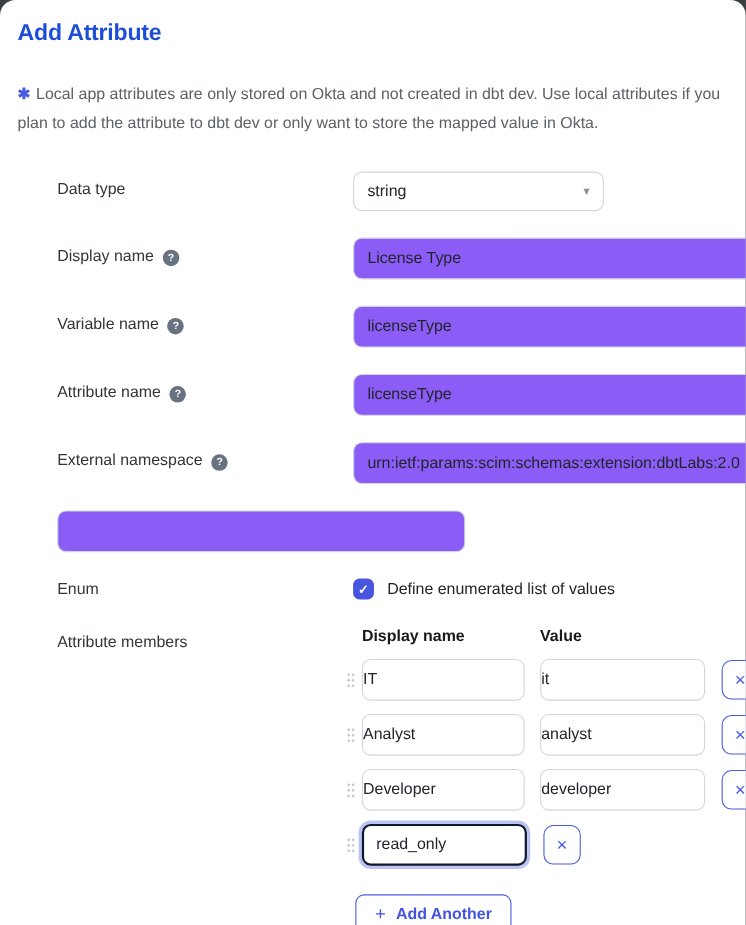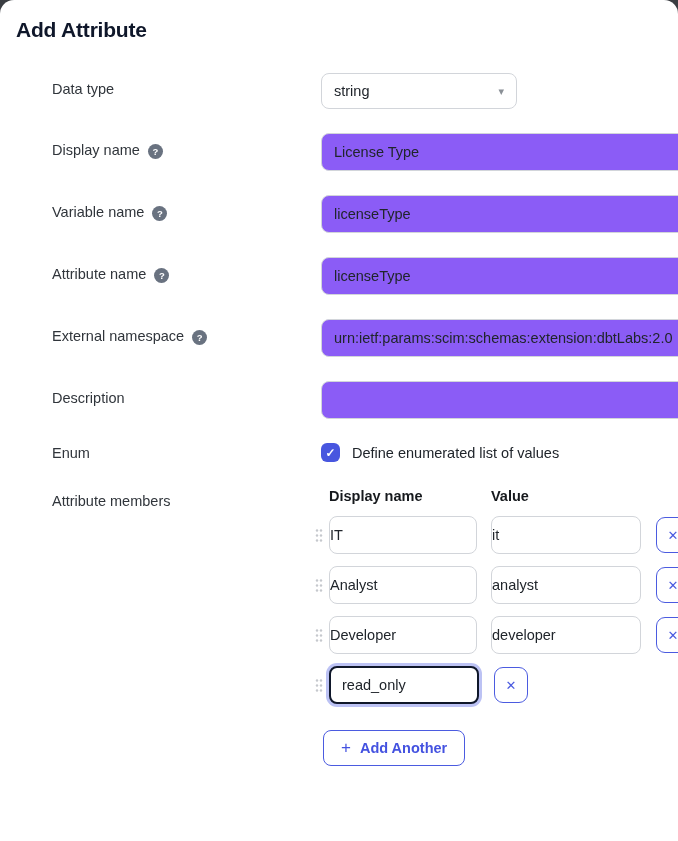--- a/index.html
+++ b/index.html
@@ -9,21 +9,21 @@
     width:678px; height:841px;
     background:#ffffff;
     border-radius:14px 14px 0 0;
     overflow:hidden;
     padding:18px 22px 0 16px;
     font-family:"Liberation Sans", sans-serif;
     color:#20252b;
   }
   .page-title {
     margin:0 0 30px 0;
-    font-size:21px; font-weight:700; color:#0f172a; letter-spacing:-0.2px;
+    font-size:21px; font-weight:700; color:#1d4ed8; letter-spacing:-0.2px;
   }
   .note {
     font-size:14.5px; color:#5b6167; line-height:26px;
     margin:0 0 30px 0; max-width:644px;
   }
   .note .asterisk { color:#4b5be0; font-weight:700; font-size:14px; margin-right:5px; }
 
   .form-row { display:flex; align-items:flex-start; margin-bottom:24px;margin-left:36px; }
   .form-label {
     flex:0 0 269px; display:flex; align-items:flex-start; gap:8px;
@@ -38,21 +38,21 @@
   .control { flex:1; }
 
   .text-input {
     width:371px; height:38px;
     border:1px solid #d2d5da; border-radius:8px;
     padding:0 12px; font-size:14.5px; color:#20252b;
     font-family:"Liberation Sans", sans-serif;
     background:#8b5cf6; outline:none;
   }
   .select {
-    width:196px; height:36px; margin-top:1px;
+    width:228px; height:36px; margin-top:1px;
     border:1px solid #d2d5da; border-radius:8px;
     padding:0 12px; background:#fff;
     display:flex; align-items:center; justify-content:space-between;
     font-size:14.5px; color:#20252b; cursor:pointer;
   }
   .select .caret { color:#8a9096; font-size:11px; line-height:1; }
 
   .enum-row { margin-bottom:26px; }
   .enum-row .form-label { padding-top:2px; }
   .checkbox-wrap { display:flex; align-items:center; gap:12px; }
@@ -102,20 +102,21 @@
   }
   .add-btn .plus { font-size:17px; font-weight:400; line-height:1; margin-top:-1px; }
 </style>
 </head>
 <body>
 
 <div class="modal">
 
   <h1 class="page-title">Add Attribute</h1>
 
+  <p class="note"><span class="asterisk">✱</span><span>Local app attributes are only stored on Okta and not created in dbt dev. Use local attributes if you plan to add the attribute to dbt dev or only want to store the mapped value in Okta.</span></p>
 
   <div class="form-row">
     <div class="form-label">
       <span>Data type</span>
     </div>
     <div class="control">
       <div class="select">
         <span>string</span>
         <span class="caret">▾</span>
       </div>
@@ -156,23 +157,20 @@
     <div class="form-label">
       <span>External namespace</span>
       <span class="help-icon">?</span>
     </div>
     <div class="control">
       <input class="text-input" type="text" value="urn:ietf:params:scim:schemas:extension:dbtLabs:2.0" style="">
     </div>
   </div>
 
   <div class="form-row">
-    <div class="form-label">
-      <span>Description</span>
-    </div>
     <div class="control">
       <input class="text-input" type="text" value="" style="">
     </div>
   </div>
 
   <div class="form-row enum-row">
     <div class="form-label">
       <span>Enum</span>
     </div>
     <div class="control">

